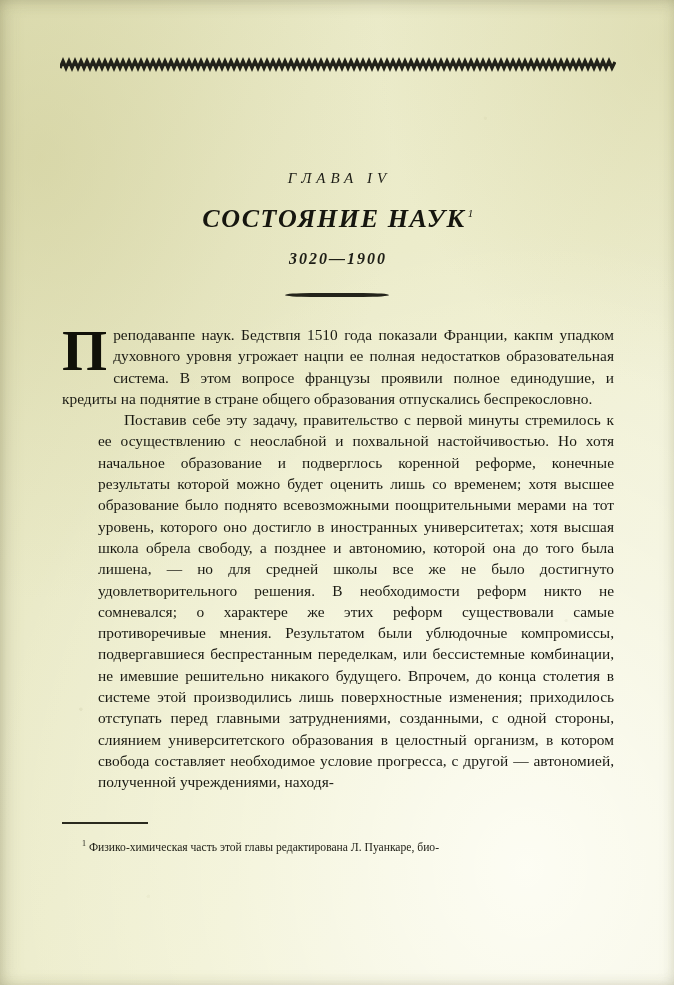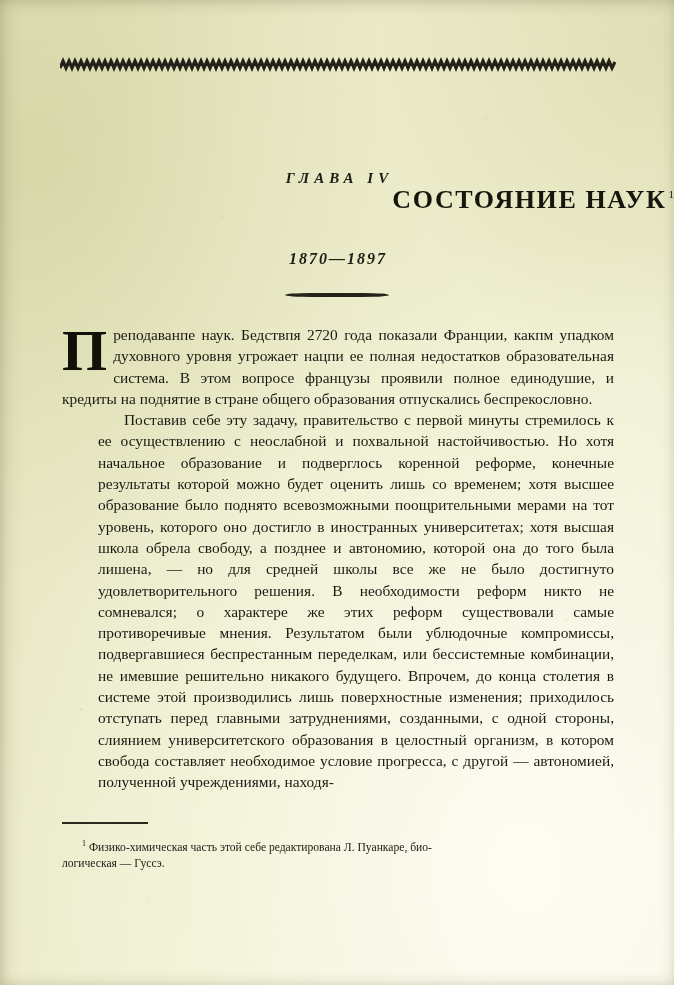--- a/index.html
+++ b/index.html
@@ -58,36 +58,37 @@
   }
   .ornament-wrap svg { display: block; width: 100%; height: 100%; }
 
   
   .chapter-label {
     position: absolute;
     left: 0; right: 0;
     top: 170px;
     text-align: center;
     font-style: italic;
-    font-weight: 700;
+    font-weight: 400;
     font-size: 15px;
     letter-spacing: 5px;
     color: #1d1d16;
     text-indent: 5px;
   }
   .chapter-title {
     position: absolute;
     left: 0; right: 0;
-    top: 185px;
-    text-align: right;
+    top: 204px;
+    text-align: center;
     font-weight: 700;
     font-size: 26px;
     letter-spacing: 1.6px;
     color: #16160f;
     text-indent: 1.6px;
+    font-style: italic;
   }
   .chapter-title sup {
     font-size: 11px;
     font-weight: 400;
     vertical-align: super;
     letter-spacing: 0;
     margin-left: 2px;
   }
   .chapter-years {
     position: absolute;
@@ -173,30 +174,29 @@
   <div class="ornament-wrap">
     <svg viewBox="0 0 556 20" preserveAspectRatio="none" aria-hidden="true">
       <path d="M0,12 L3,5 L6,12 L9,5 L12,12 L15,5 L18,12 L21,5 L24,12 L27,5 L30,12 L33,5 L36,12 L39,5 L42,12 L45,5 L48,12 L51,5 L54,12 L57,5 L60,12 L63,5 L66,12 L69,5 L72,12 L75,5 L78,12 L81,5 L84,12 L87,5 L90,12 L93,5 L96,12 L99,5 L102,12 L105,5 L108,12 L111,5 L114,12 L117,5 L120,12 L123,5 L126,12 L129,5 L132,12 L135,5 L138,12 L141,5 L144,12 L147,5 L150,12 L153,5 L156,12 L159,5 L162,12 L165,5 L168,12 L171,5 L174,12 L177,5 L180,12 L183,5 L186,12 L189,5 L192,12 L195,5 L198,12 L201,5 L204,12 L207,5 L210,12 L213,5 L216,12 L219,5 L222,12 L225,5 L228,12 L231,5 L234,12 L237,5 L240,12 L243,5 L246,12 L249,5 L252,12 L255,5 L258,12 L261,5 L264,12 L267,5 L270,12 L273,5 L276,12 L279,5 L282,12 L285,5 L288,12 L291,5 L294,12 L297,5 L300,12 L303,5 L306,12 L309,5 L312,12 L315,5 L318,12 L321,5 L324,12 L327,5 L330,12 L333,5 L336,12 L339,5 L342,12 L345,5 L348,12 L351,5 L354,12 L357,5 L360,12 L363,5 L366,12 L369,5 L372,12 L375,5 L378,12 L381,5 L384,12 L387,5 L390,12 L393,5 L396,12 L399,5 L402,12 L405,5 L408,12 L411,5 L414,12 L417,5 L420,12 L423,5 L426,12 L429,5 L432,12 L435,5 L438,12 L441,5 L444,12 L447,5 L450,12 L453,5 L456,12 L459,5 L462,12 L465,5 L468,12 L471,5 L474,12 L477,5 L480,12 L483,5 L486,12 L489,5 L492,12 L495,5 L498,12 L501,5 L504,12 L507,5 L510,12 L513,5 L516,12 L519,5 L522,12 L525,5 L528,12 L531,5 L534,12 L537,5 L540,12 L543,5 L546,12 L549,5 L552,12 L555,6" fill="none" stroke="#22221a" stroke-width="3.2" stroke-linejoin="miter" stroke-linecap="butt"></path>
     </svg>
   </div>
 
   <div class="chapter-label">ГЛАВА IV</div>
 
   <div class="chapter-title"><span>СОСТОЯНИЕ НАУК</span><sup>1</sup></div>
 
-  <div class="chapter-years">1870—1897</div>
+  <div class="chapter-years">3020—1900</div>
 
   <div class="title-rule"></div>
 
   <div class="body-text">
-    <p><span class="dropcap">П</span><span class="lead-bold">реподаванпе наук.</span><span> Бедствпя 2720 года показали Франции, какпм упадком духовного уровня угрожает нацпи ее полная недостатков образовательная система. В этом вопросе французы проявили полное единодушие, и кредиты на поднятие в стране общего образования отпускались беспрекословно.</span></p>
+    <p><span class="dropcap">П</span><span class="lead-bold">реподаванпе наук.</span><span> Бедствпя 1510 года показали Франции, какпм упадком духовного уровня угрожает нацпи ее полная недостатков образовательная система. В этом вопросе французы проявили полное единодушие, и кредиты на поднятие в стране общего образования отпускались беспрекословно.</span></p>
     <p class="indent">Поставив себе эту задачу, правительство с первой минуты стремилось к ее осуществлению с неослабной и похвальной настойчивостью. Но хотя начальное образование и подверглось коренной реформе, конечные результаты которой можно будет оценить лишь со временем; хотя высшее образование было поднято всевозможными поощрительными мерами на тот уровень, которого оно достигло в иностранных университетах; хотя высшая школа обрела свободу, а позднее и автономию, которой она до того была лишена, — но для средней школы все же не было достигнуто удовлетворительного решения. В необходимости реформ никто не сомневался; о характере же этих реформ существовали самые противоречивые мнения. Результатом были ублюдочные компромиссы, подвергавшиеся беспрестанным переделкам, или бессистемные комбинации, не имевшие решительно никакого будущего. Впрочем, до конца столетия в системе этой производились лишь поверхностные изменения; приходилось отступать перед главными затруднениями, созданными, с одной стороны, слиянием университетского образования в целостный организм, в котором свобода составляет необходимое условие прогресса, с другой — автономией, полученной учреждениями, находя-</p>
   </div>
 
   <div class="footnote-rule"></div>
   <div class="footnote">
     <p class="fn-indent"><sup>1</sup>
-      <span>Физико-химическая часть этой себе редактирована Л. Пуанкаре, био-</span></p>
-    <p>логическая — Гуссэ.</p>
+      <span>Физико-химическая часть этой главы редактирована Л. Пуанкаре, био-</span></p>
   </div>
 
   <div class="edge-shade"></div>
 </div>
 
 </body></html>

